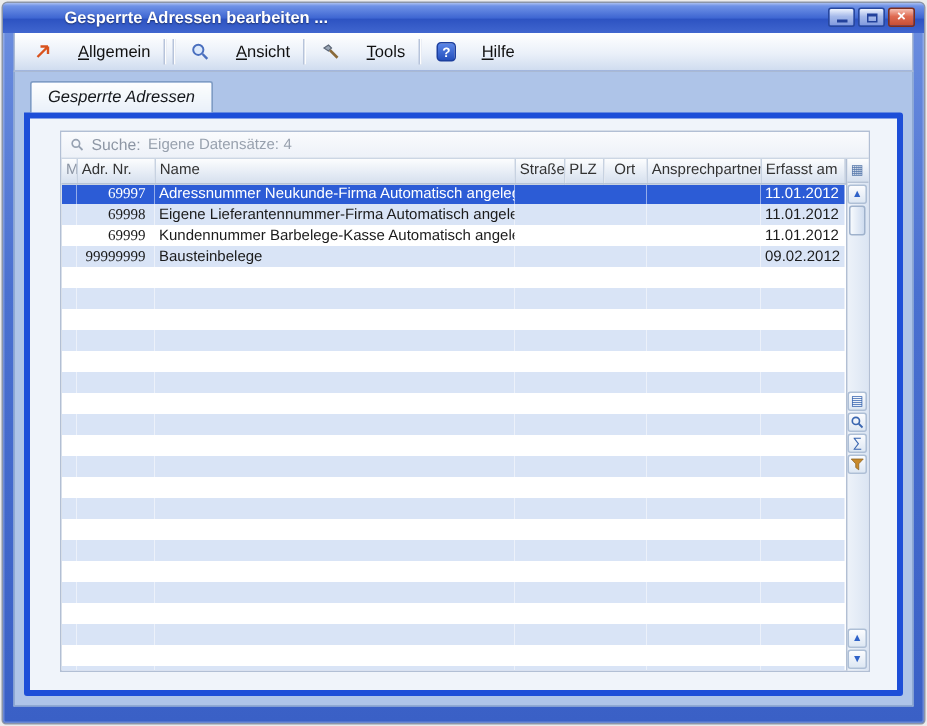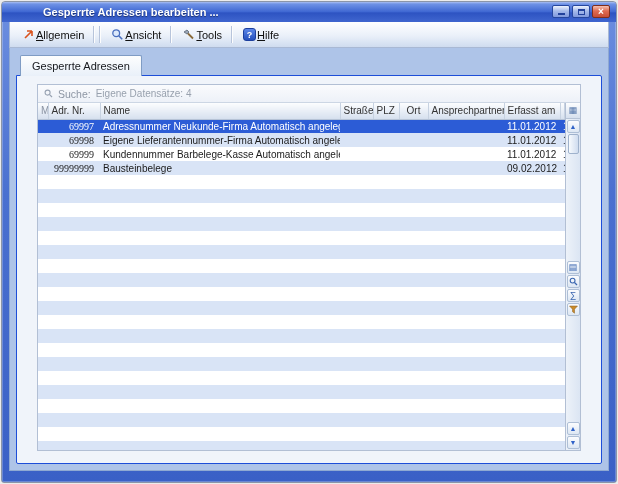--- a/index.html
+++ b/index.html
@@ -42,50 +42,50 @@
     border-color:#7e2d1c;color:#fff;font-size:10px;font-weight:bold;line-height:1;
   }
   
   .menubar{
     height:26px;flex:0 0 26px;
     background:linear-gradient(180deg,#ffffff 0%,#eaf0f9 55%,#cfdcef 100%);
     border:1px solid #a9b9d4;border-top:none;
     display:flex;align-items:center;padding:0 4px;box-sizing:border-box;
   }
   .menu-item{
-    display:flex;align-items:center;gap:0;padding:2px 7px;border-radius:2px;
+    display:flex;align-items:center;gap:16px;padding:2px 7px;border-radius:2px;
     font-size:11px;color:#111;cursor:default;
   }
   .menu-item .label{display:inline-block;}
   .menu-item .label::first-letter{text-decoration:underline;}
   .menu-sep{width:1px;height:17px;background:#b7c4db;border-right:1px solid #fdfdfd;margin:0 2px;}
   .mi-icon{width:15px;height:15px;display:flex;align-items:center;justify-content:center;}
   .help-badge{
     width:13px;height:13px;border-radius:3px;background:linear-gradient(#5b86e8,#2550bd);
     color:#fff;font-size:9px;font-weight:bold;display:flex;align-items:center;justify-content:center;
     border:1px solid #1c3f9e;box-sizing:border-box;
   }
   
   .content{
     flex:1;min-height:0;
     background:#aec4e8;
     border:1px solid #8fa9d2;border-top:none;
     padding:6px 6px 6px;box-sizing:border-box;
     display:flex;flex-direction:column;
   }
-  .tab-row{height:21px;flex:0 0 21px;display:flex;align-items:flex-end;padding-left:4px;}
+  .tab-row{height:21px;flex:0 0 21px;display:flex;padding-left:4px;font-style:italic;}
   .tab{
     display:inline-flex;align-items:center;height:20px;padding:0 11px;
     background:linear-gradient(180deg,#fdfefe,#e9f0f9);
     border:1px solid #7f9cc4;border-bottom:none;border-radius:2px 2px 0 0;
     font-size:11px;color:#16181c;position:relative;z-index:2;margin-bottom:-1px;
   }
   .panel{
     flex:1;min-height:0;
-    background:#f0f4fa;border:1px solid #1d4ed8;border-radius:0 2px 2px 2px;
+    background:#f0f4fa;border:4px solid #1d4ed8;border-radius:0 2px 2px 2px;
     padding:8px 20px 12px;box-sizing:border-box;display:flex;
   }
   .grid-box{
     flex:1;min-height:0;display:flex;flex-direction:column;
     background:#ffffff;border:1px solid #b2bfd4;
   }
   
   .search-row{
     flex:0 0 18px;height:18px;display:flex;align-items:center;gap:5px;
     background:linear-gradient(180deg,#fafbfd,#edf1f8);

